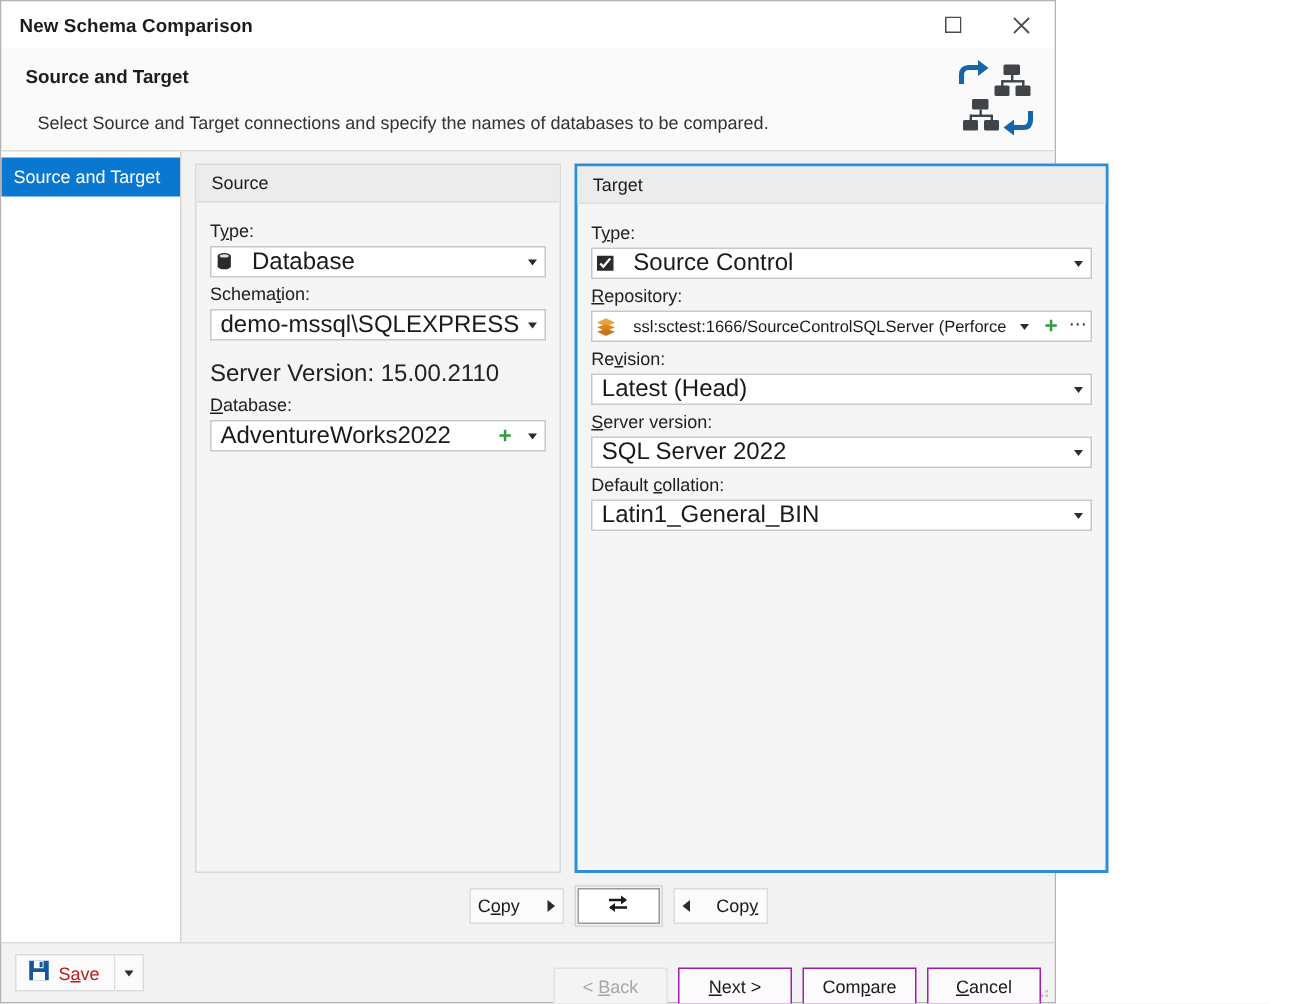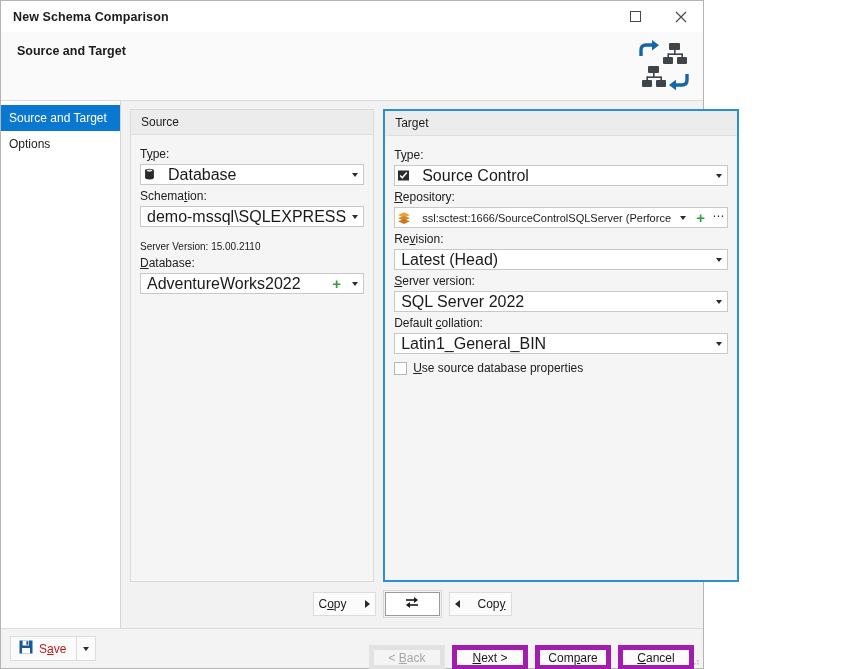--- a/index.html
+++ b/index.html
@@ -219,21 +219,21 @@
     letter-spacing: .5px;
     padding-bottom: 4px;
   }
   .caret-glyph {
     width: 0; height: 0;
     border-left: 3.5px solid transparent;
     border-right: 3.5px solid transparent;
     border-top: 4px solid #2b2b2b;
   }
   .static-text {
-    font-size: 10px;
+    font-size: 16px;
     color: #202020;
     margin: 14px 0 4px 0;
   }
 
   .checkrow {
     display: flex;
     align-items: center;
     margin-top: 7px;
   }
   .checkbox {
@@ -333,21 +333,21 @@
   }
   .footer-right {
     margin-left: auto;
     display: flex;
     gap: 7px;
   }
   .fbtn {
     width: 76px;
     height: 25px;
     background: #fbfbfb;
-    border: 5px solid #a21caf;
+    border: 1px solid #a21caf;
     font-size: 12px;
     color: #1a1a1a;
     display: flex;
     align-items: center;
     justify-content: center;
     box-sizing: border-box;
     margin-top: 18px;
   }
   .fbtn.disabled { color: #a6a6a6; background:#f4f4f4; border-color:#e2e2e2; }
   .grip {
@@ -371,20 +371,21 @@
     </div>
     <div class="titlebar-btn">
       <svg width="12" height="12" viewBox="0 0 12 12">
           <path d="M1,1 L11,11 M11,1 L1,11" stroke="#4a4a4a" stroke-width="1.2" fill="none"></path>
         </svg>
     </div>
   </div>
 
   <div class="header">
     <div class="header-title">Source and Target</div>
+    <div class="header-sub">Select Source and Target connections and specify the names of databases to be compared.</div>
     <div class="header-logo">
       <svg width="56" height="56" viewBox="0 0 56 56">
 
         <g fill="#3f4448">
           <rect x="33" y="6" width="11" height="7" rx="1"></rect>
           <rect x="27" y="20" width="10" height="7" rx="1"></rect>
           <rect x="41" y="20" width="10" height="7" rx="1"></rect>
           <rect x="38" y="13" width="1.6" height="4"></rect>
           <rect x="32" y="16.4" width="14" height="1.6"></rect>
           <rect x="31.4" y="16.4" width="1.6" height="4"></rect>
@@ -409,23 +410,20 @@
       </svg>
     </div>
   </div>
 
   <div class="body">
 
     <div class="sidebar">
       <div class="side-item selected">
         <span>Source and Target</span>
       </div>
-      <div class="side-item">
-        <span>Options</span>
-      </div>
     </div>
 
     <div class="content">
 
       <div class="panels">
 
         <div class="panel">
           <div class="panel-head">Source</div>
           <div class="panel-body">
 
@@ -519,24 +517,20 @@
             </div>
 
             <label class="field-label"><span>Default </span><u>c</u><span>ollation:</span></label>
             <div class="inputrow">
               <div class="val">Latin1_General_BIN</div>
               <div class="btn-caret">
                   <span class="caret-glyph"></span>
                 </div>
             </div>
 
-            <div class="checkrow">
-              <span class="checkbox"></span>
-              <label><span></span><u>U</u><span>se source database properties</span></label>
-            </div>
 
           </div>
         </div>
       </div>
 
       <div class="copybar">
         <div class="cbtn copy-left">
           <span><span>C</span><u>o</u><span>py</span></span>
           <span class="tri-right"></span>
         </div>

